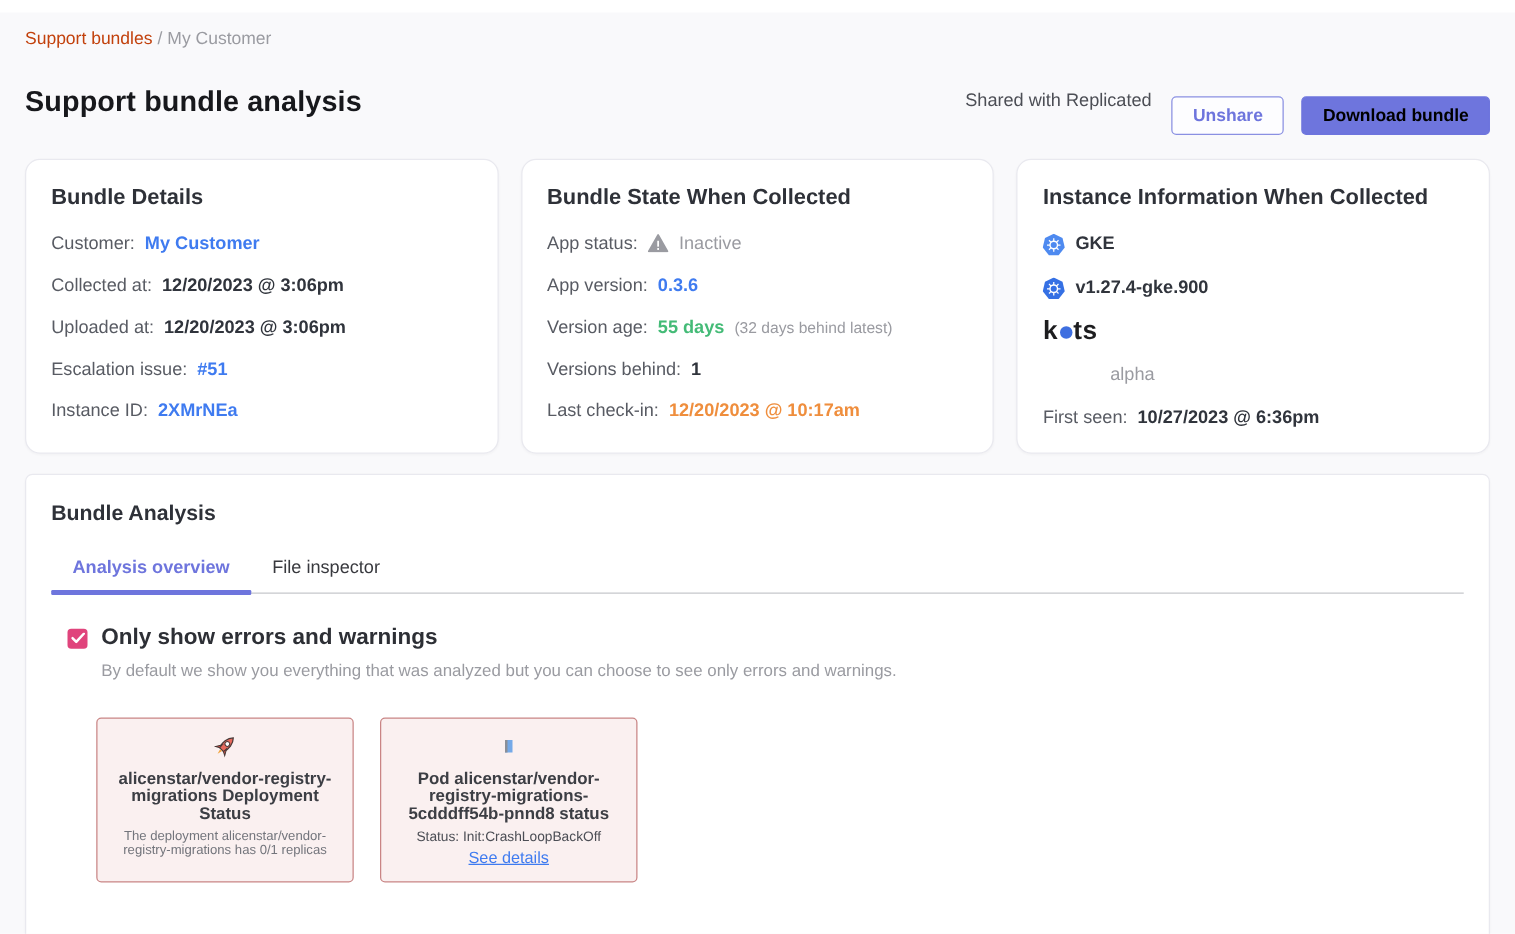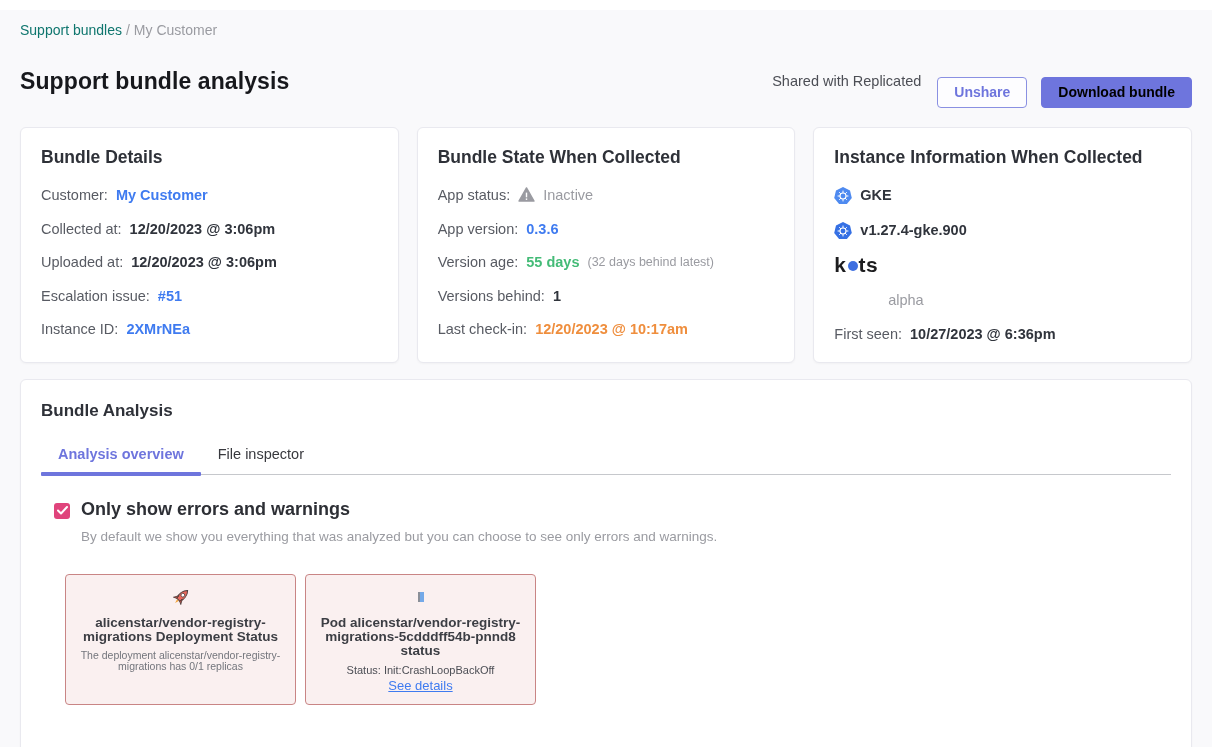--- a/index.html
+++ b/index.html
@@ -7,21 +7,21 @@
   body {
     font-family: "Liberation Sans", "DejaVu Sans", sans-serif;
     background: #f9f9fb;
     color: #323844;
   }
   .top-strip { height: 10px; background: #ffffff; }
   .page { padding: 12px 16px 0 16px; }
 
   
   .breadcrumb { font-size: 14px; color: #9a9ba1; padding-left: 4px; }
-  .breadcrumb a { color: #0f766e; text-decoration: none; cursor: pointer; }
+  .breadcrumb a { color: #c2410c; text-decoration: none; cursor: pointer; }
   .breadcrumb .sep { margin: 0 4px; color: #9a9ba1; }
 
   
   .header-row {
     display: flex; align-items: center; justify-content: space-between;
     margin-top: 16px; padding: 0 4px;
   }
   .page-title { font-size: 23px; font-weight: 800; color: #17181c; letter-spacing: 0.1px; }
   .header-actions { display: flex; align-items: center; gap: 14px; }
   .shared-text { font-size: 14.5px; color: #4c4e55; margin-right: 2px; }
@@ -35,21 +35,21 @@
   .btn-solid {
     background: #6e75dd; color: #000000; border: 1px solid #6e75dd;
   }
 
   
   .cards-row {
     display: grid; grid-template-columns: 1fr 1fr 1fr; gap: 18px;
     margin-top: 19px; padding: 0 4px;
   }
   .card {
-    background: #ffffff; border: 1px solid #e9e9ef; border-radius: 6px;
+    background: #ffffff; border: 1px solid #e9e9ef; border-radius: 12px;
     box-shadow: 0 1px 2px rgba(40,40,60,0.04);
     padding: 19px 20px;
   }
   .card-title { font-size: 17.5px; font-weight: 700; color: #2e3138; margin-bottom: 19px; }
   .detail-row { display: flex; align-items: flex-start; font-size: 14.5px; margin-bottom: 16.5px; line-height: 17px; }
   .detail-row:last-child { margin-bottom: 0; }
   .detail-label { color: #585b63; margin-right: 8px; white-space: nowrap; }
   .detail-value { font-weight: 700; color: #30343c; }
   .detail-link { color: #3f7bf0; font-weight: 600; text-decoration: none; cursor: pointer; }
   .muted { color: #9a9ba1; font-weight: 400; }
@@ -85,23 +85,23 @@
   .checkbox {
     width: 16px; height: 16px; border-radius: 3px; background: #e0447c;
     display: inline-flex; align-items: center; justify-content: center;
     margin-top: 4px; cursor: pointer; flex: 0 0 auto;
   }
   .filter-label { font-size: 18px; font-weight: 600; color: #2d2f35; line-height: 1.2; }
   .filter-desc { font-size: 13.5px; color: #9a9ba1; margin-top: 9px; }
 
   .issues-row { display: flex; gap: 9px; margin-top: 30px; padding-left: 24px; }
   .issue-card {
-    width: 231px; min-height: 126px;
+    width: 206px; min-height: 126px;
     background: #faf0f0; border: 1px solid #c98585; border-radius: 4px;
-    padding: 10px 9px 10px 9px; text-align: center;
+    padding: 10px 9px 10px 9px; text-align: center; margin-left: 12px;
   }
   .issue-icon-wrap { height: 24px; display: flex; align-items: center; justify-content: center; }
   .issue-title {
     font-size: 13.5px; font-weight: 700; color: #3c3e44; line-height: 14px;
     margin-top: 7px; overflow-wrap: break-word;
   }
   .issue-msg { font-size: 10.5px; color: #73757c; line-height: 11px; margin-top: 6px; overflow-wrap: break-word; }
   .issue-status { font-size: 11px; color: #4c4e55; margin-top: 6px; }
   .issue-link { font-size: 13px; color: #3f7bf0; text-decoration: underline; cursor: pointer; display: inline-block; margin-top: 2px; }
 

